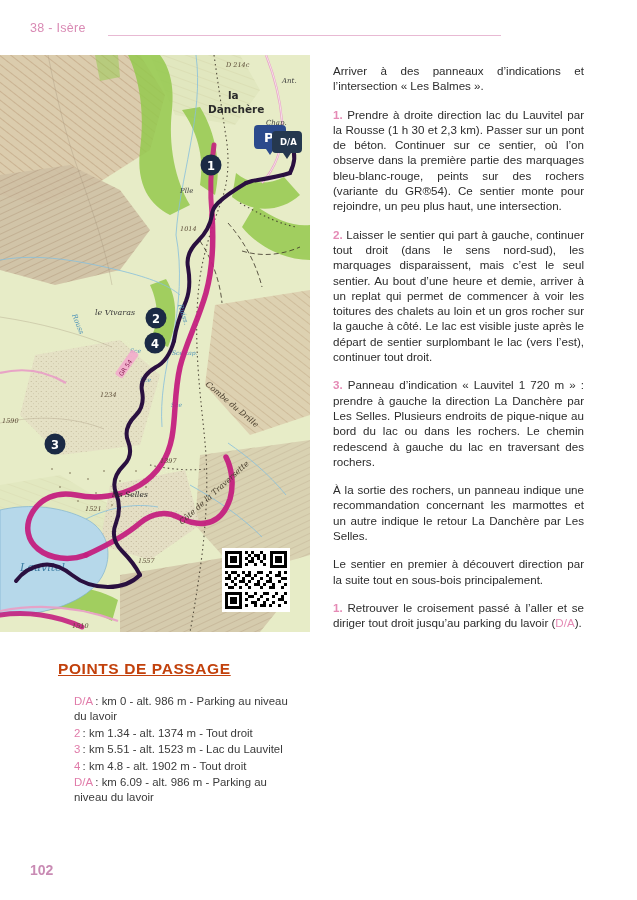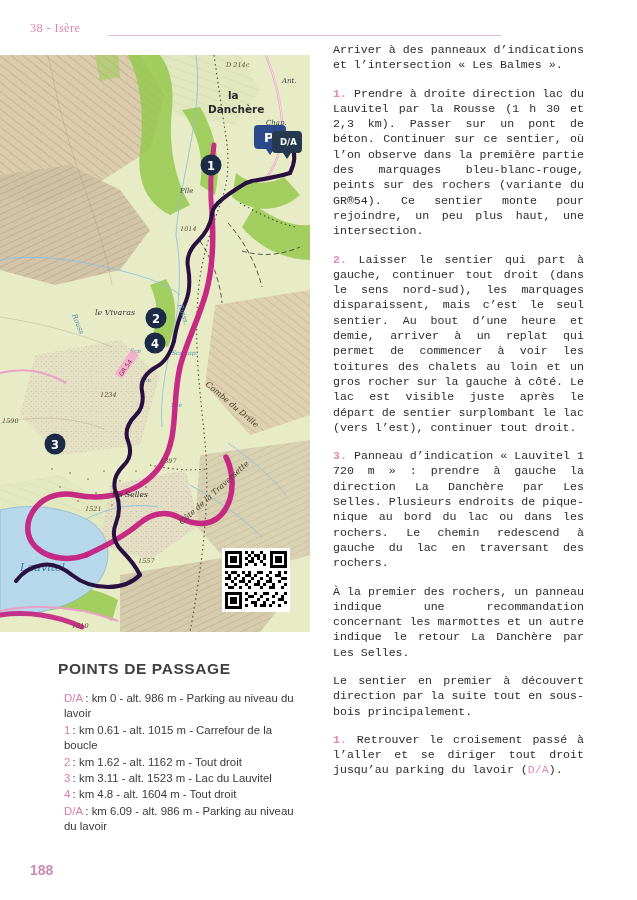--- a/index.html
+++ b/index.html
@@ -6,21 +6,21 @@
   body{
     width:637px;height:900px;
     background:#ffffff;
     font-family:"Liberation Sans", sans-serif;
     overflow:hidden;
     position:relative;
   }
 
   
   .page-header{
-    position:absolute;left:0;top:0;width:531px;height:52px;font-family:Liberation Serif, serif;
+    position:absolute;left:0;top:0;width:531px;height:52px;
   }
   .header-folio{
     position:absolute;left:30px;top:28px;
     transform:translateY(-50%);
     color:#d98ab4;
     font-size:12.5px;
     letter-spacing:.3px;
     white-space:nowrap;
   }
   .header-rule{
@@ -34,44 +34,45 @@
     overflow:hidden;
     background:#e8eccb;
   }
   .map-canvas{position:absolute;left:0;top:0;width:310px;height:577px;display:block;}
 
   
   .passage-block{
     position:absolute;left:58px;top:660px;width:252px;
   }
   .passage-title{
-    color:#404040;
+    color:#c2410c;
     font-size:15.5px;
     font-weight:bold;
     letter-spacing:.6px;
     margin:0 0 13px 0;
-  }
-  .passage-list{list-style:none;margin:6px;padding:0;}
+    text-decoration:underline;
+  }
+  .passage-list{list-style:none;margin:16px;padding:0;}
   .passage-item{
     font-size:11.4px;
     line-height:15.4px;
     color:#3a3a3a;
     margin-bottom:1px;
   }
   .wp-key{color:#e07ba9;font-weight:normal;}
 
   
   .page-number{
     position:absolute;left:30px;top:862px;
     color:#c98bb4;font-size:14px;font-weight:bold;
   }
 
   
   .text-column{
-    position:absolute;left:333px;top:42px;width:251px;font-family:Liberation Mono, monospace;
+    position:absolute;left:333px;top:63px;width:251px;
   }
   .para{
     font-size:11.6px;
     line-height:15.3px;
     color:#2c2c2c;
     text-align:justify;
     margin:0 0 13px 0;
     hyphens:none;
   }
   .para:last-child{margin-bottom:12px;}
@@ -371,59 +372,56 @@
   </svg>
 </figure>
 
 <section class="passage-block">
   <h2 class="passage-title">POINTS DE PASSAGE</h2>
   <ul class="passage-list">
     <li class="passage-item">
       <span class="wp-key">D/A</span><span> : </span><span>km 0 - alt. 986 m - Parking au niveau du lavoir</span>
     </li>
     <li class="passage-item">
-      <span class="wp-key">1</span><span> : </span><span>km 0.61 - alt. 1015 m - Carrefour de la boucle</span>
+      <span class="wp-key">2</span><span> : </span><span>km 1.34 - alt. 1374 m - Tout droit</span>
     </li>
     <li class="passage-item">
-      <span class="wp-key">2</span><span> : </span><span>km 1.62 - alt. 1162 m - Tout droit</span>
+      <span class="wp-key">3</span><span> : </span><span>km 5.51 - alt. 1523 m - Lac du Lauvitel</span>
     </li>
     <li class="passage-item">
-      <span class="wp-key">3</span><span> : </span><span>km 3.11 - alt. 1523 m - Lac du Lauvitel</span>
-    </li>
-    <li class="passage-item">
-      <span class="wp-key">4</span><span> : </span><span>km 4.8 - alt. 1604 m - Tout droit</span>
+      <span class="wp-key">4</span><span> : </span><span>km 4.8 - alt. 1902 m - Tout droit</span>
     </li>
     <li class="passage-item">
       <span class="wp-key">D/A</span><span> : </span><span>km 6.09 - alt. 986 m - Parking au niveau du lavoir</span>
     </li>
   </ul>
 </section>
 
-<div class="page-number">188</div>
+<div class="page-number">102</div>
 
 <div class="text-column">
 
   <p class="para">Arriver à des panneaux d’indications et l’intersection « Les Balmes ».</p>
 
   <p class="para">
     <span class="step-num">1.</span>
     <span>Prendre à droite direction lac du Lauvitel par la Rousse (1 h 30 et 2,3 km). Passer sur un pont de béton. Continuer sur ce sentier, où l’on observe dans la première partie des marquages bleu-blanc-rouge, peints sur des rochers (variante du GR®54). Ce sentier monte pour rejoindre, un peu plus haut, une intersection.</span>
   </p>
 
   <p class="para">
     <span class="step-num">2.</span>
     <span>Laisser le sentier qui part à gauche, continuer tout droit (dans le sens nord-sud), les marquages disparaissent, mais c’est le seul sentier. Au bout d’une heure et demie, arriver à un replat qui permet de commencer à voir les toitures des chalets au loin et un gros rocher sur la gauche à côté. Le lac est visible juste après le départ de sentier surplombant le lac (vers l’est), continuer tout droit.</span>
   </p>
 
   <p class="para">
     <span class="step-num">3.</span>
     <span>Panneau d’indication « Lauvitel 1 720 m » : prendre à gauche la direction La Danchère par Les Selles. Plusieurs endroits de pique-nique au bord du lac ou dans les rochers. Le chemin redescend à gauche du lac en traversant des rochers.</span>
   </p>
 
-  <p class="para">À la premier des rochers, un panneau indique une recommandation concernant les marmottes et un autre indique le retour La Danchère par Les Selles.</p>
+  <p class="para">À la sortie des rochers, un panneau indique une recommandation concernant les marmottes et un autre indique le retour La Danchère par Les Selles.</p>
 
   <p class="para">Le sentier en premier à découvert direction par la suite tout en sous-bois principalement.</p>
 
 
   <p class="para">
     <span class="step-num">1.</span>
     <span>Retrouver le croisement passé à l’aller et se diriger tout droit jusqu’au parking du lavoir (</span><span class="da-mark">D/A</span><span>).</span>
   </p>
 
 </div>

